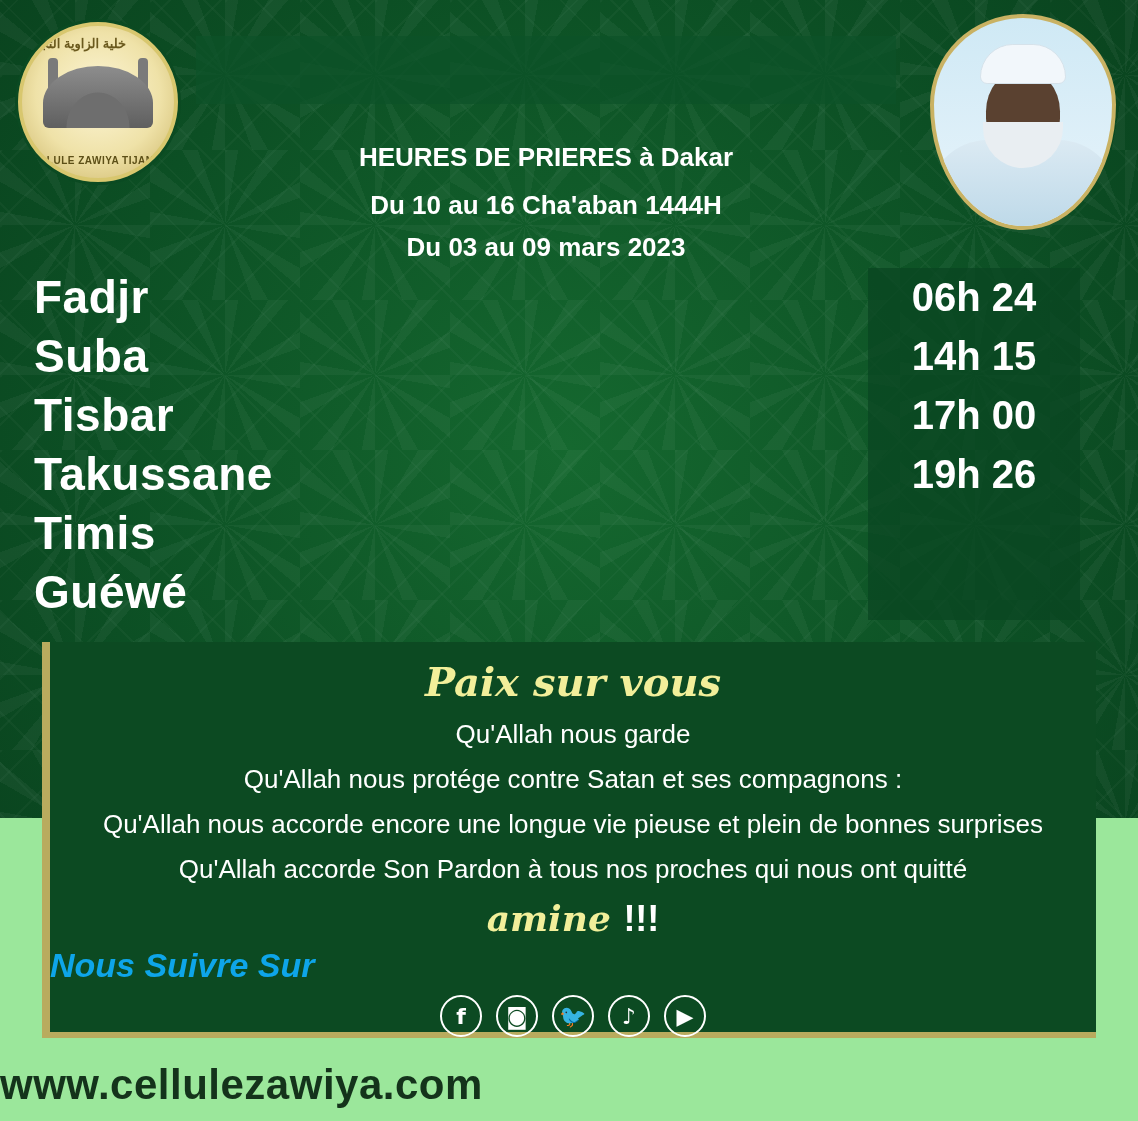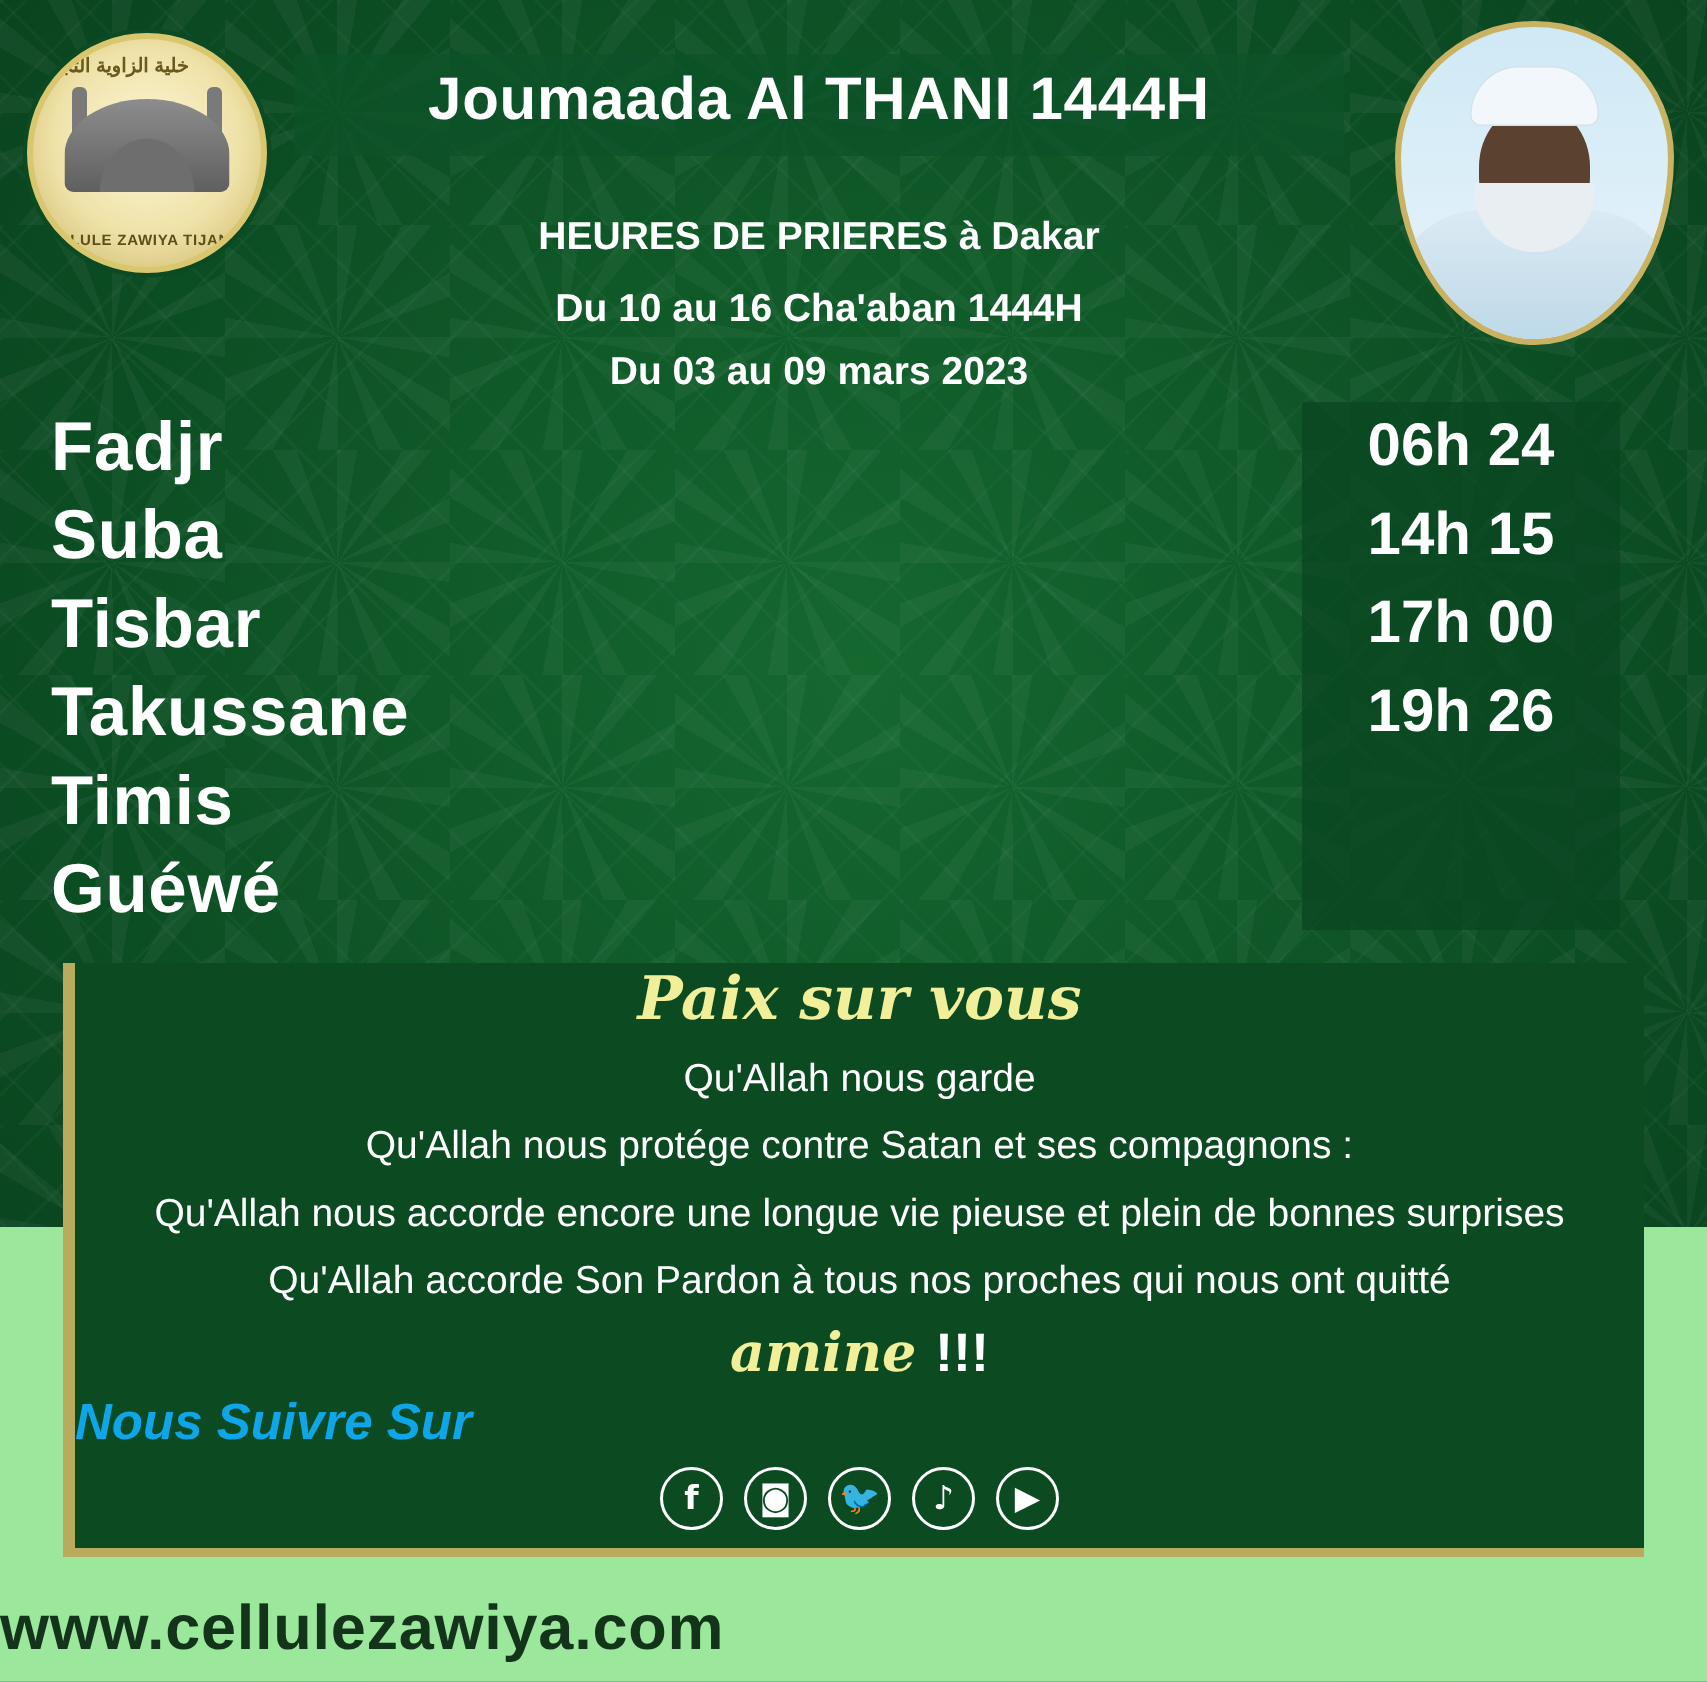--- a/index.html
+++ b/index.html
@@ -151,21 +151,21 @@
   }
 
   
   .duaa-panel {
     position:absolute; left:42px; top:642px; width:1054px; height:396px;
     background:#0c4a22;
     border-left:8px solid #b9ab5e;
     border-bottom:6px solid #b9ab5e;
   }
   .duaa-title {
-    text-align:center; 
+    text-align:center; margin-top:16px;
     font-family:"DejaVu Serif", serif;
     font-style:italic; font-weight:bold;
     font-size:40px; color:#f2ef9a;
   }
   .duaa-line {
     text-align:center; color:#ffffff; font-size:26px; margin-top:14px;
   }
   .duaa-line b { font-weight:normal; }
   .amine {
     text-align:center; margin-top:12px;
@@ -207,21 +207,20 @@
   </div>
 
   <div class="portrait">
     <div class="p-body"></div>
     <div class="p-head"></div>
     <div class="p-beard"></div>
     <div class="p-cap"></div>
   </div>
 
   <div class="title-band"></div>
-  <div class="title">Joumaada Al THANI 1444H</div>
   <div class="sub1">HEURES DE PRIERES à Dakar</div>
   <div class="sub2">Du 10 au 16 Cha'aban 1444H</div>
   <div class="sub3">Du 03 au 09 mars 2023</div>
 
   <div class="prayer-names">
     <div class="row">Fadjr</div>
     <div class="row">Suba</div>
     <div class="row">Tisbar</div>
     <div class="row">Takussane</div>
     <div class="row">Timis</div>

